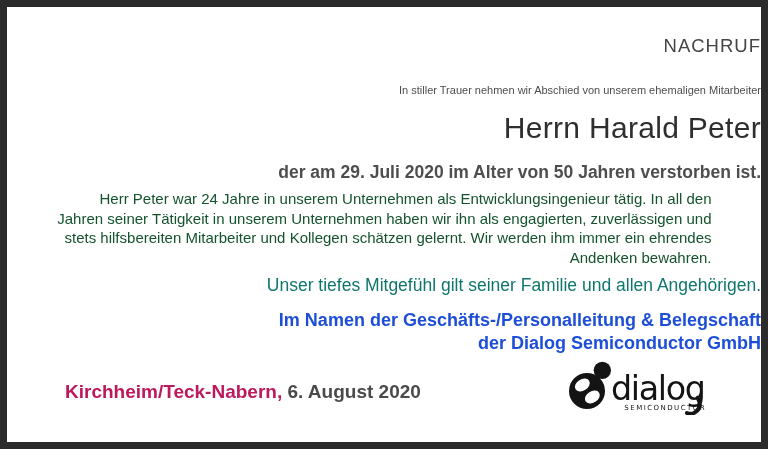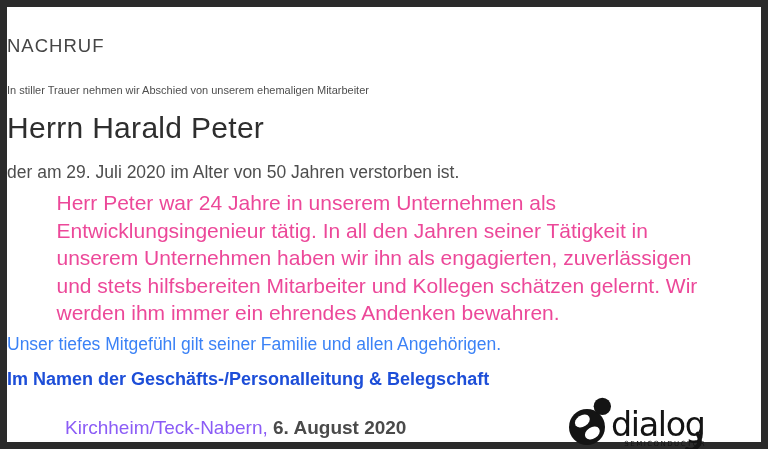--- a/index.html
+++ b/index.html
@@ -16,21 +16,21 @@
     background: #ffffff;
   }
   .notice-frame {
     position: absolute;
     inset: 0;
     box-sizing: border-box;
     border: 7px solid #2b2b2b;
     background: #ffffff;
     padding-top: 28px;
   }
-  .center { text-align: left; }
+  .center { text-align: right; }
   .kicker {
     font-size: 18.5px;
     letter-spacing: 1px;
     color: #454545;
     margin: 0;
   }
   .intro {
     font-size: 11px;
     color: #4e4e4e;
     margin: 27px auto 0 auto;
@@ -39,31 +39,32 @@
     font-size: 30px;
     font-weight: normal;
     color: #2e2e2e;
     letter-spacing: 0.3px;
     margin: 15px auto 0 auto;
   }
   .deceased-line {
     font-size: 17.5px;
     color: #4e4e4e;
     margin: 17px auto 0 auto;
+    font-weight: bold;
   }
   .body-par {
-    font-size: 21px;
-    color: #ec4899;
+    font-size: 15px;
+    color: #14532d;
     line-height: 1.31;
     max-width: 655px;
     margin: 6px auto 0 auto;
   }
   .condolence {
     font-size: 17.5px;
-    color: #3b82f6;
+    color: #0f766e;
     margin: 7px auto 0 auto;
   }
   .signature {
     font-size: 18px;
     font-weight: bold;
     color: #1d4ed8;
     line-height: 1.28;
     margin: 13px auto 0 auto;
   }
   .footer-row {
@@ -72,21 +73,21 @@
     align-items: flex-end;
     padding: 0 54px 0 58px;
     margin-top: 6px;
   }
   .place-date {
     font-size: 19px;
     color: #4a4a4a;
     padding-bottom: 14px;
     white-space: nowrap;
   }
-  .place-date .place { font-weight: normal; color: #8b5cf6; }
+  .place-date .place { font-weight: bold; color: #be185d; }
   .place-date .date { font-weight: bold; }
   .logo-wrap {
     width: 140px;
     height: 56px;
     position: relative;
     top: -2px;
   }
 </style>
 </head>
 <body>
@@ -101,20 +102,21 @@
     <p class="deceased-name center">Herrn Harald Peter</p>
 
     <p class="deceased-line center">der am 29. Juli 2020 im Alter von 50 Jahren verstorben ist.</p>
 
     <p class="body-par center">Herr Peter war 24 Jahre in unserem Unternehmen als Entwicklungsingenieur tätig. In all den Jahren seiner Tätigkeit in unserem Unternehmen haben wir ihn als engagierten, zuverlässigen und stets hilfsbereiten Mitarbeiter und Kollegen schätzen gelernt. Wir werden ihm immer ein ehrendes Andenken bewahren.</p>
 
     <p class="condolence center">Unser tiefes Mitgefühl gilt seiner Familie und allen Angehörigen.</p>
 
     <p class="signature center">
       <span>Im Namen der Geschäfts-/Personalleitung &amp; Belegschaft</span><br>
+      <span>der Dialog Semiconductor GmbH</span>
     </p>
 
     <div class="footer-row">
       <div class="place-date">
         <span class="place">Kirchheim/Teck-Nabern,</span><span class="date"> 6. August 2020</span>
       </div>
 
       <div class="logo-wrap">
         <svg viewBox="0 0 210 84" width="140" height="56">
 

